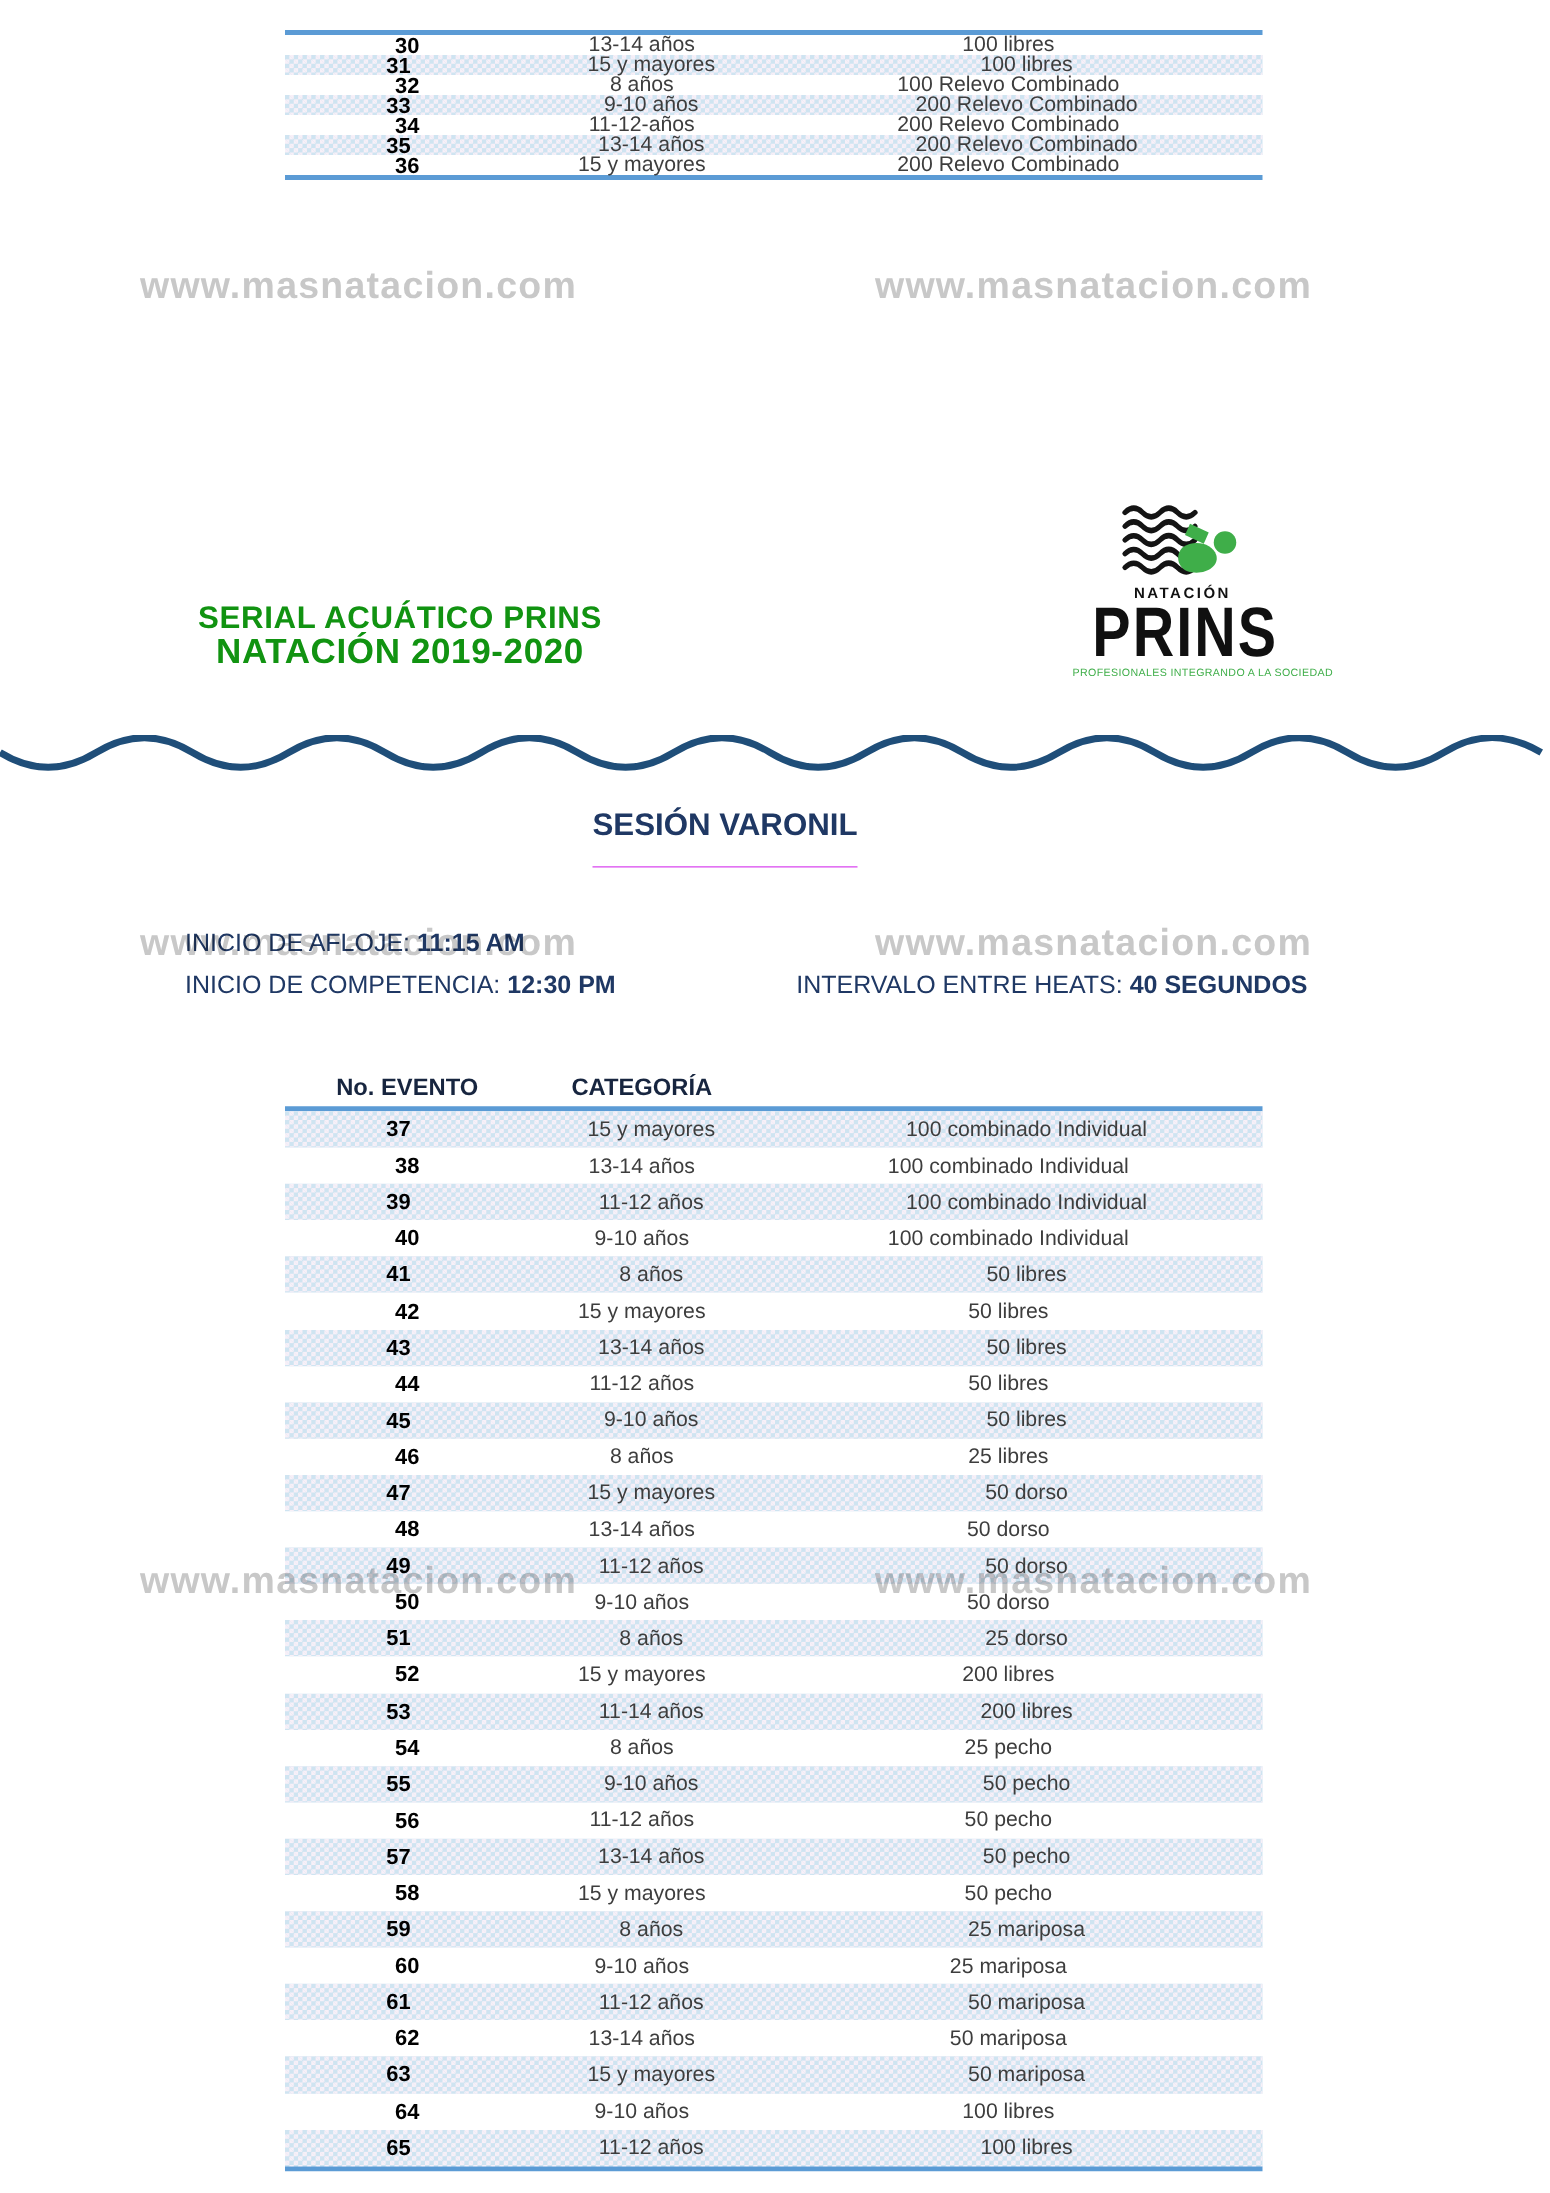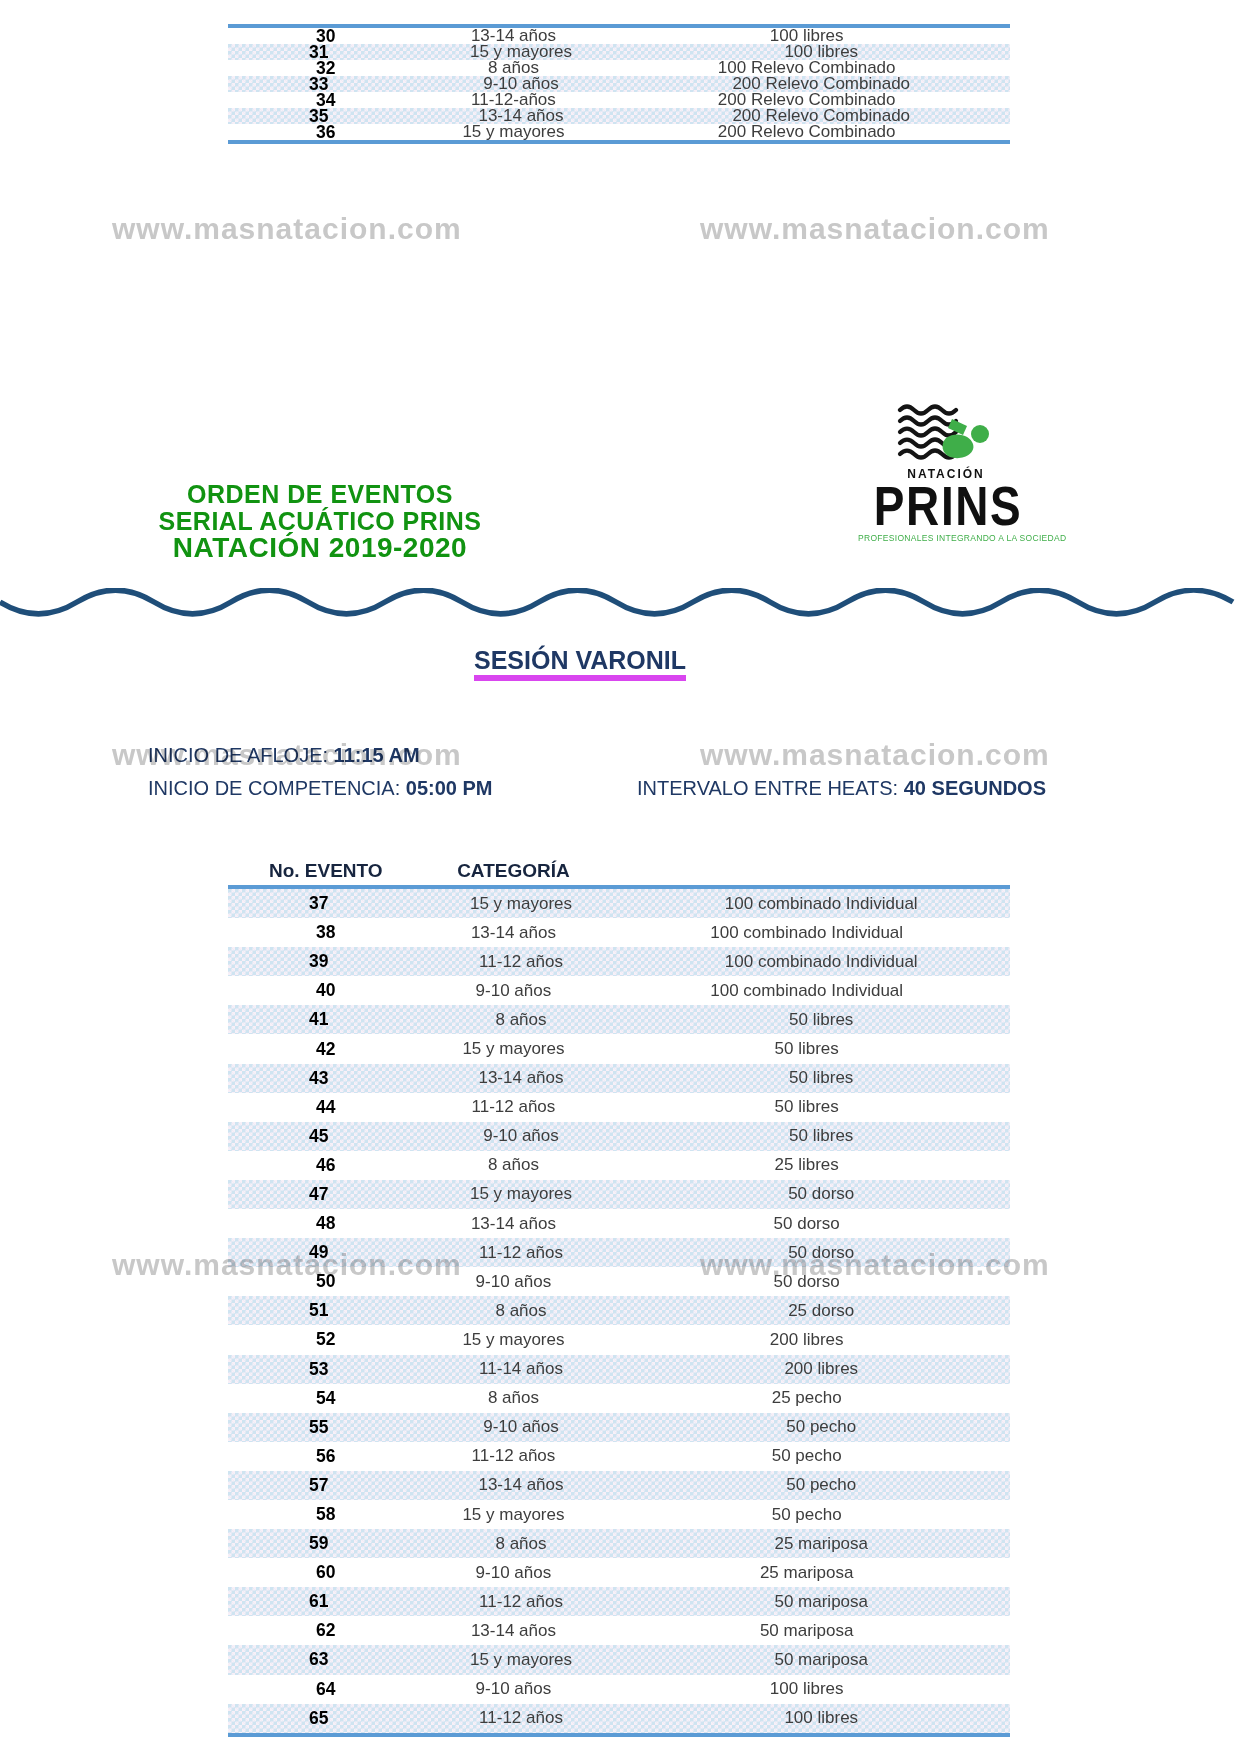--- a/index.html
+++ b/index.html
@@ -59,21 +59,21 @@
              letter-spacing:2px;transform:scaleX(.82);transform-origin:50% 50%;}
   .logo-tagline{font-size:8.5px;font-weight:normal;color:#3fae49;letter-spacing:.3px;
                 margin-top:2px;white-space:nowrap;}
 
   
   .wave-divider{position:absolute;left:0;top:588px;z-index:1;}
 
   
   .session{position:absolute;left:430px;top:646px;width:300px;text-align:center;
            font-size:25px;font-weight:bold;color:#1f3864;z-index:2;}
-  .session .session-text{border-bottom:6px solid #d946ef;padding-bottom:1px;}
+  .session .session-text{border-bottom:1px solid #d946ef;padding-bottom:19px;}
 
   
   .info-line{position:absolute;font-size:20px;color:#1f3864;white-space:nowrap;z-index:2;}
   .info-afloje{left:148px;top:744px;}
   .info-competencia{left:148px;top:777px;}
   .info-intervalo{left:637px;top:777px;}
   .info-value{font-weight:bold;}
 </style>
 </head>
 <body>
@@ -119,21 +119,20 @@
         <div class="tcell c2">200 Relevo Combinado</div>
       </div>
       <div class="trow">
         <div class="tcell c0">36</div>
         <div class="tcell c1">15 y mayores</div>
         <div class="tcell c2">200 Relevo Combinado</div>
       </div>
     </div>
 
   <div class="title-block">
-    <div class="title-l1">ORDEN DE EVENTOS</div>
     <div class="title-l2">SERIAL ACUÁTICO PRINS</div>
     <div class="title-l3">NATACIÓN 2019-2020</div>
   </div>
 
   <div class="logo">
     <svg class="logo-art" width="104" height="60" viewBox="0 0 104 60">
       <g stroke="#141414" stroke-width="4.2" fill="none" stroke-linecap="round">
         <path d="M6,6  q7,-7 14,0 t14,0 t14,0 t14,0"></path>
         <path d="M6,17 q7,-7 14,0 t14,0 t14,0 t14,0"></path>
         <path d="M6,28 q7,-7 14,0 t14,0 t14,0 t14,0"></path>
@@ -161,21 +160,21 @@
   <div class="session">
     <span class="session-text">SESIÓN VARONIL</span>
   </div>
 
   <div class="info-line info-afloje">
     <span>INICIO DE AFLOJE:</span>
     <span class="info-value">11:15 AM</span>
   </div>
   <div class="info-line info-competencia">
     <span>INICIO DE COMPETENCIA:</span>
-    <span class="info-value">05:00 PM</span>
+    <span class="info-value">12:30 PM</span>
   </div>
   <div class="info-line info-intervalo">
     <span>INTERVALO ENTRE HEATS:</span>
     <span class="info-value">40 SEGUNDOS</span>
   </div>
 
   <div class="main-headers">
     <div class="hcell h0">No. EVENTO</div>
     <div class="hcell h1">CATEGORÍA</div>
   </div>

